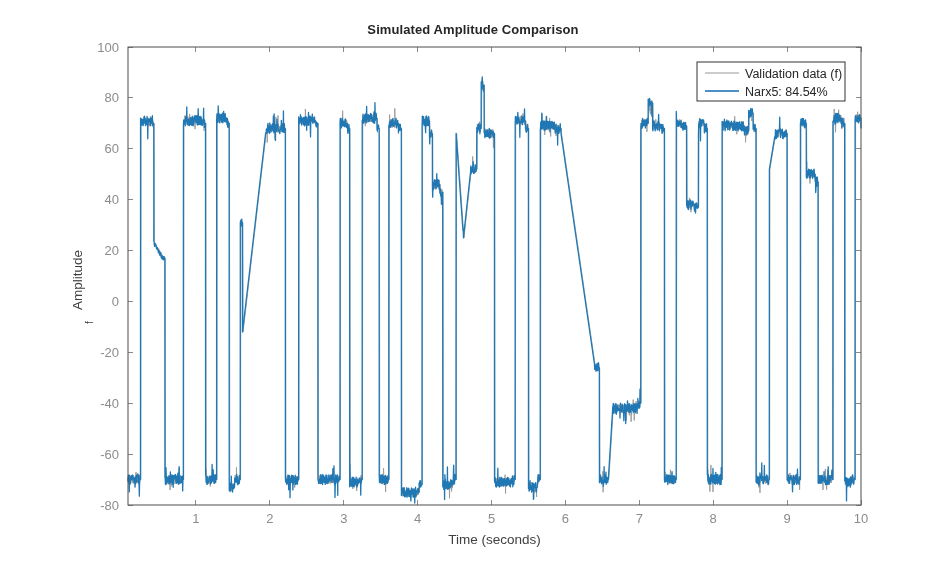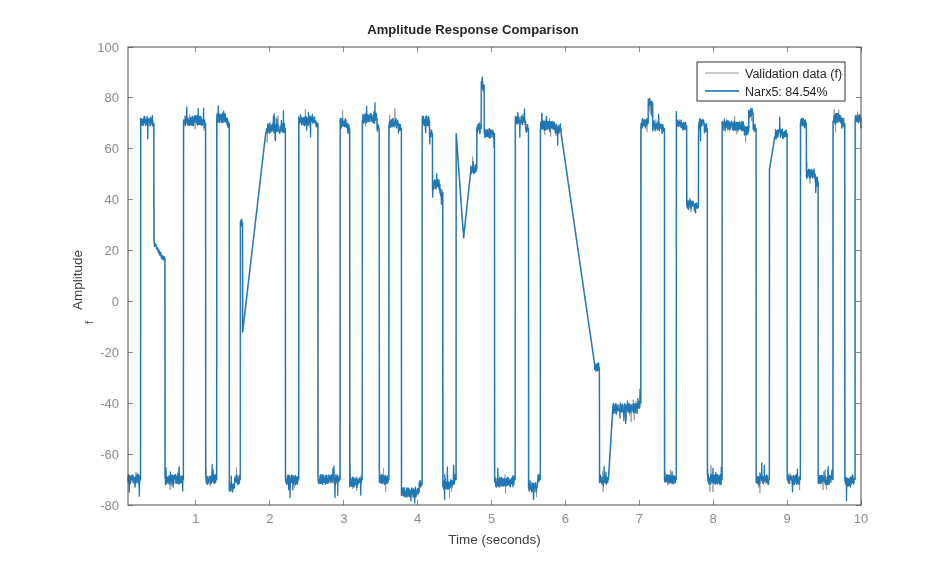--- a/index.html
+++ b/index.html
@@ -70,21 +70,21 @@
     fill: none;
     stroke-linejoin: round;
     stroke-linecap: round;
   }
 </style>
 </head>
 <body>
 
 <div id="page">
 
-  <div id="chart-title">Amplitude Response Comparison</div>
+  <div id="chart-title">Simulated Amplitude Comparison</div>
 
   <svg id="plot-svg" width="946" height="569">
     <g id="g-ticks">
         <line class="tickmark" x1="128" y1="505" x2="133" y2="505"></line>
         <line class="tickmark" x1="856" y1="505" x2="861" y2="505"></line>
         <line class="tickmark" x1="128" y1="454.1111111111111" x2="133" y2="454.1111111111111"></line>
         <line class="tickmark" x1="856" y1="454.1111111111111" x2="861" y2="454.1111111111111"></line>
         <line class="tickmark" x1="128" y1="403.22222222222223" x2="133" y2="403.22222222222223"></line>
         <line class="tickmark" x1="856" y1="403.22222222222223" x2="861" y2="403.22222222222223"></line>
         <line class="tickmark" x1="128" y1="352.33333333333337" x2="133" y2="352.33333333333337"></line>

